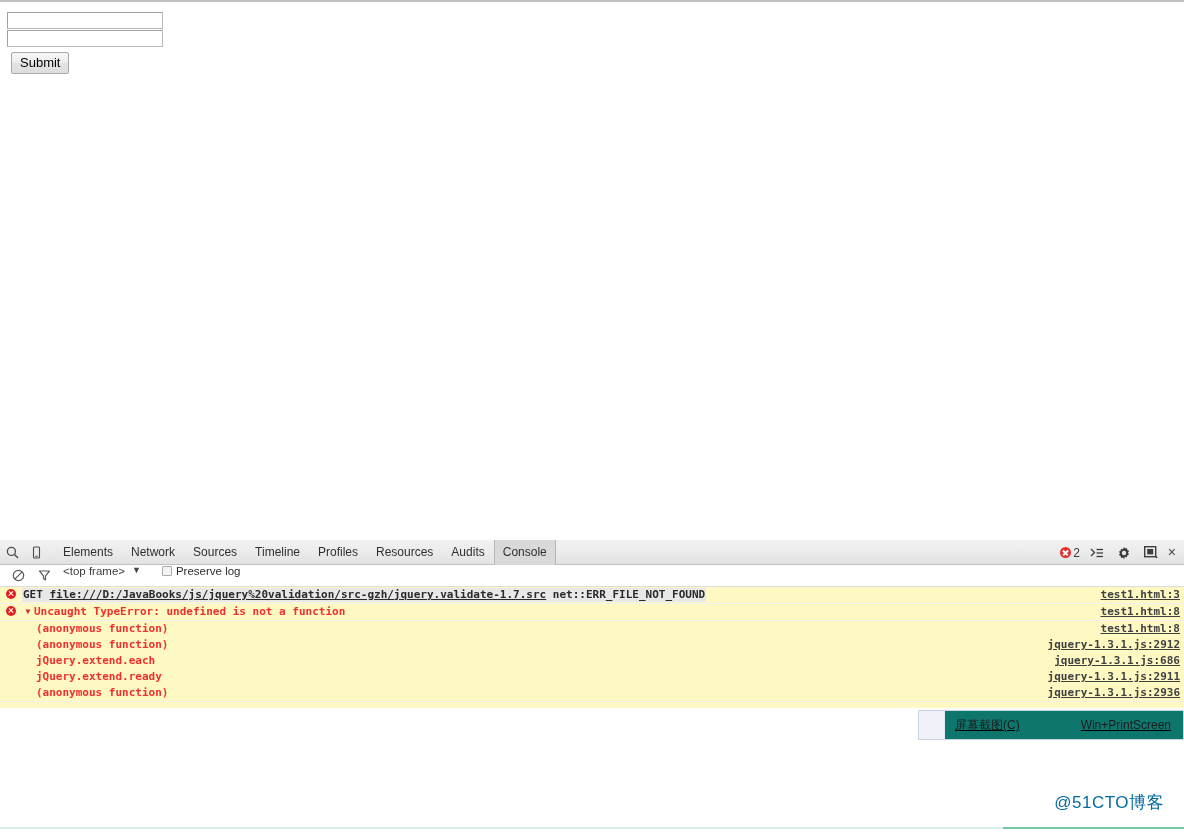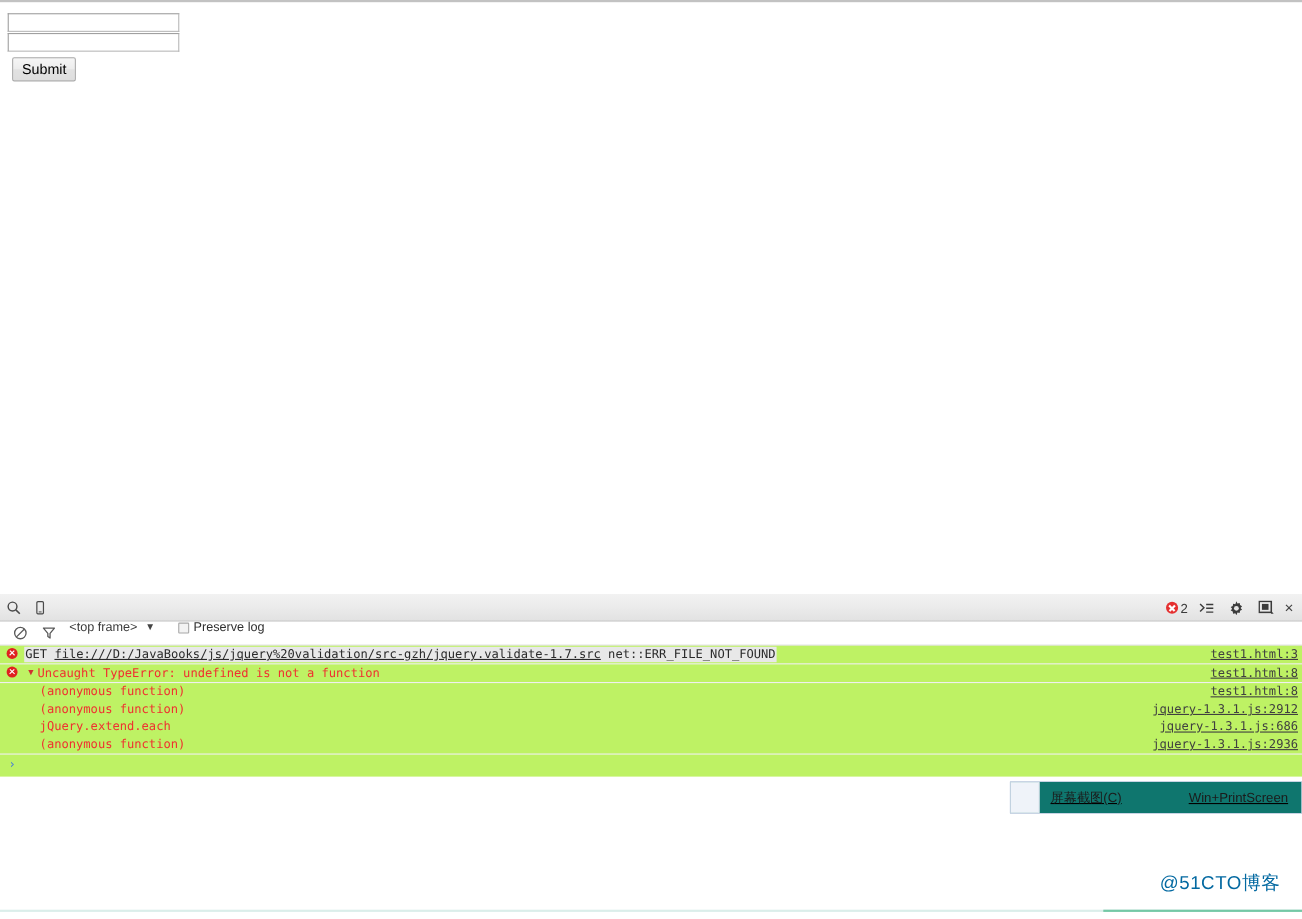--- a/index.html
+++ b/index.html
@@ -206,23 +206,24 @@
     box-sizing: border-box;
   }
   #preserve-label {
     font-size: 11.5px;
     color: #2e2e2e;
     white-space: nowrap;
   }
 
   
   #console-body {
-    background: #bef264;
+    background: #fef9c3;
     font-family: "DejaVu Sans Mono", monospace;
     font-size: 11px;
+    font-weight: bold;
   }
   .msg-row {
     position: relative;
     display: flex;
     align-items: flex-start;
     min-height: 15px;
     padding: 1px 0 1px 0;
     border-bottom: 1px solid #f0f0f0;
     box-sizing: border-box;
   }
@@ -410,20 +411,30 @@
         <line x1="8.4" y1="8.4" x2="12" y2="12" stroke="#4a4a4a" stroke-width="1.4"></line>
       </svg>
     </div>
     <div class="tb-icon">
       <svg width="13" height="13" viewBox="0 0 13 13">
         <rect x="3.5" y="1" width="6" height="11" rx="1" fill="none" stroke="#4a4a4a" stroke-width="1.1"></rect>
         <line x1="5.2" y1="10.3" x2="7.8" y2="10.3" stroke="#4a4a4a" stroke-width="0.9"></line>
       </svg>
     </div>
 
+    <div id="tab-list">
+      <div class="dt-tab">Elements</div>
+      <div class="dt-tab">Network</div>
+      <div class="dt-tab">Sources</div>
+      <div class="dt-tab">Timeline</div>
+      <div class="dt-tab">Profiles</div>
+      <div class="dt-tab">Resources</div>
+      <div class="dt-tab">Audits</div>
+      <div class="dt-tab active">Console</div>
+    </div>
 
     <div id="tabbar-right">
       <div id="error-badge">
         <span class="err-dot"></span>
         <span>2</span>
       </div>
       <div class="tb-icon">
         <svg width="14" height="12" viewBox="0 0 14 12">
           <polyline points="1,2 4.5,5.5 1,9" fill="none" stroke="#3c3c3c" stroke-width="1.3"></polyline>
           <line x1="6.5" y1="2.5" x2="13" y2="2.5" stroke="#3c3c3c" stroke-width="1.3"></line>
@@ -492,20 +503,24 @@
       <span class="src-link">test1.html:8</span>
     </div>
     <div class="msg-row nested">
       <span class="msg-text trace">(anonymous function)</span>
       <span class="src-link">jquery-1.3.1.js:2912</span>
     </div>
     <div class="msg-row nested">
       <span class="msg-text trace">jQuery.extend.each</span>
       <span class="src-link">jquery-1.3.1.js:686</span>
     </div>
+    <div class="msg-row nested">
+      <span class="msg-text trace">jQuery.extend.ready</span>
+      <span class="src-link">jquery-1.3.1.js:2911</span>
+    </div>
     <div class="msg-row">
       <span class="msg-text trace">(anonymous function)</span>
       <span class="src-link">jquery-1.3.1.js:2936</span>
     </div>
 
     <div id="prompt-row">
       <span id="prompt-caret">›</span>
       <div id="prompt-input" contenteditable="true" style=""></div>
     </div>
   </div>

